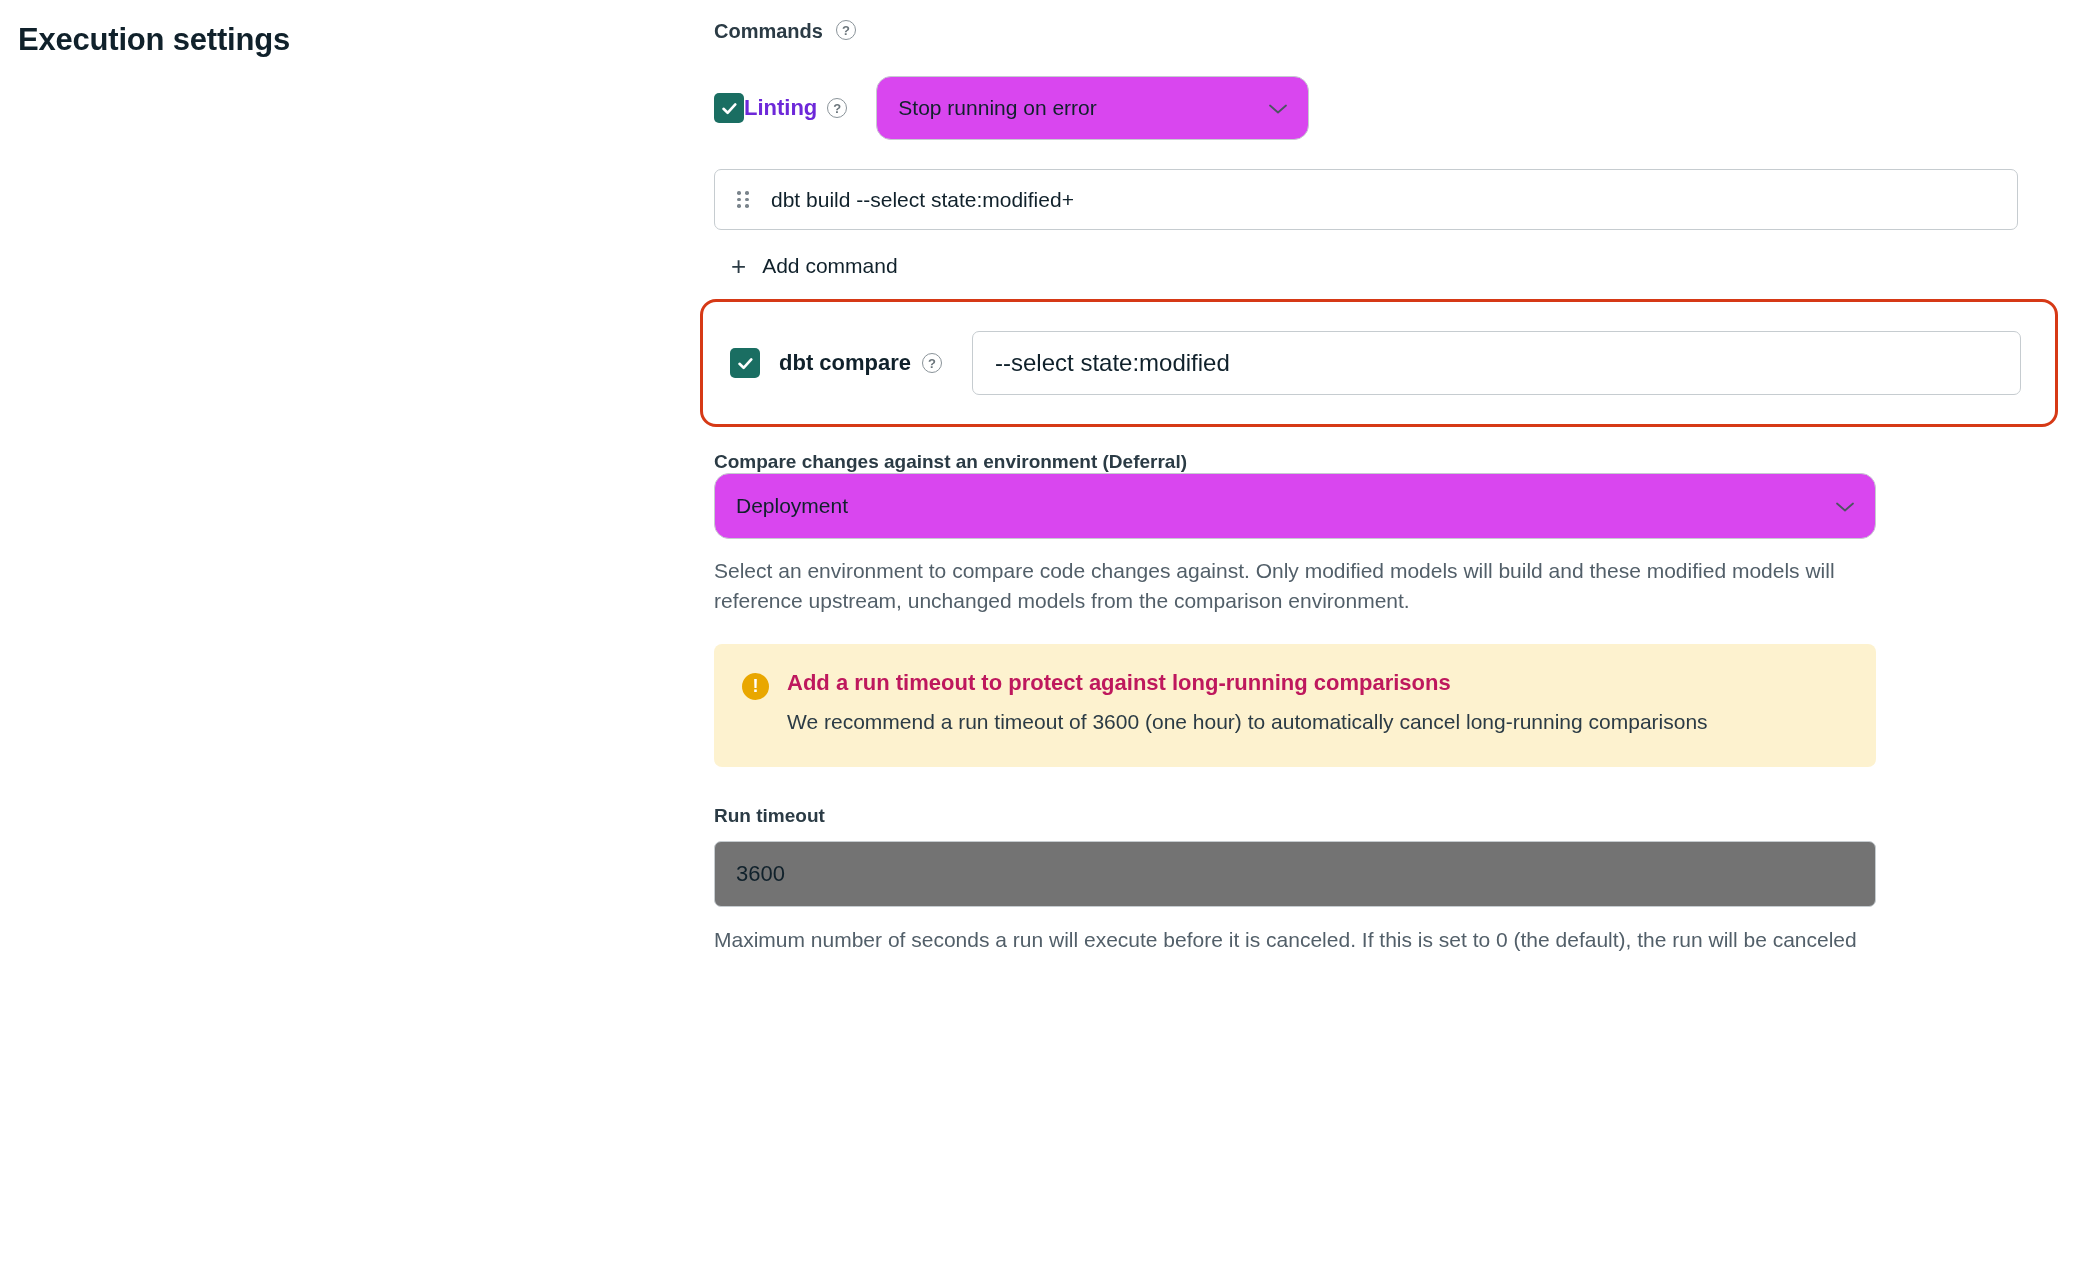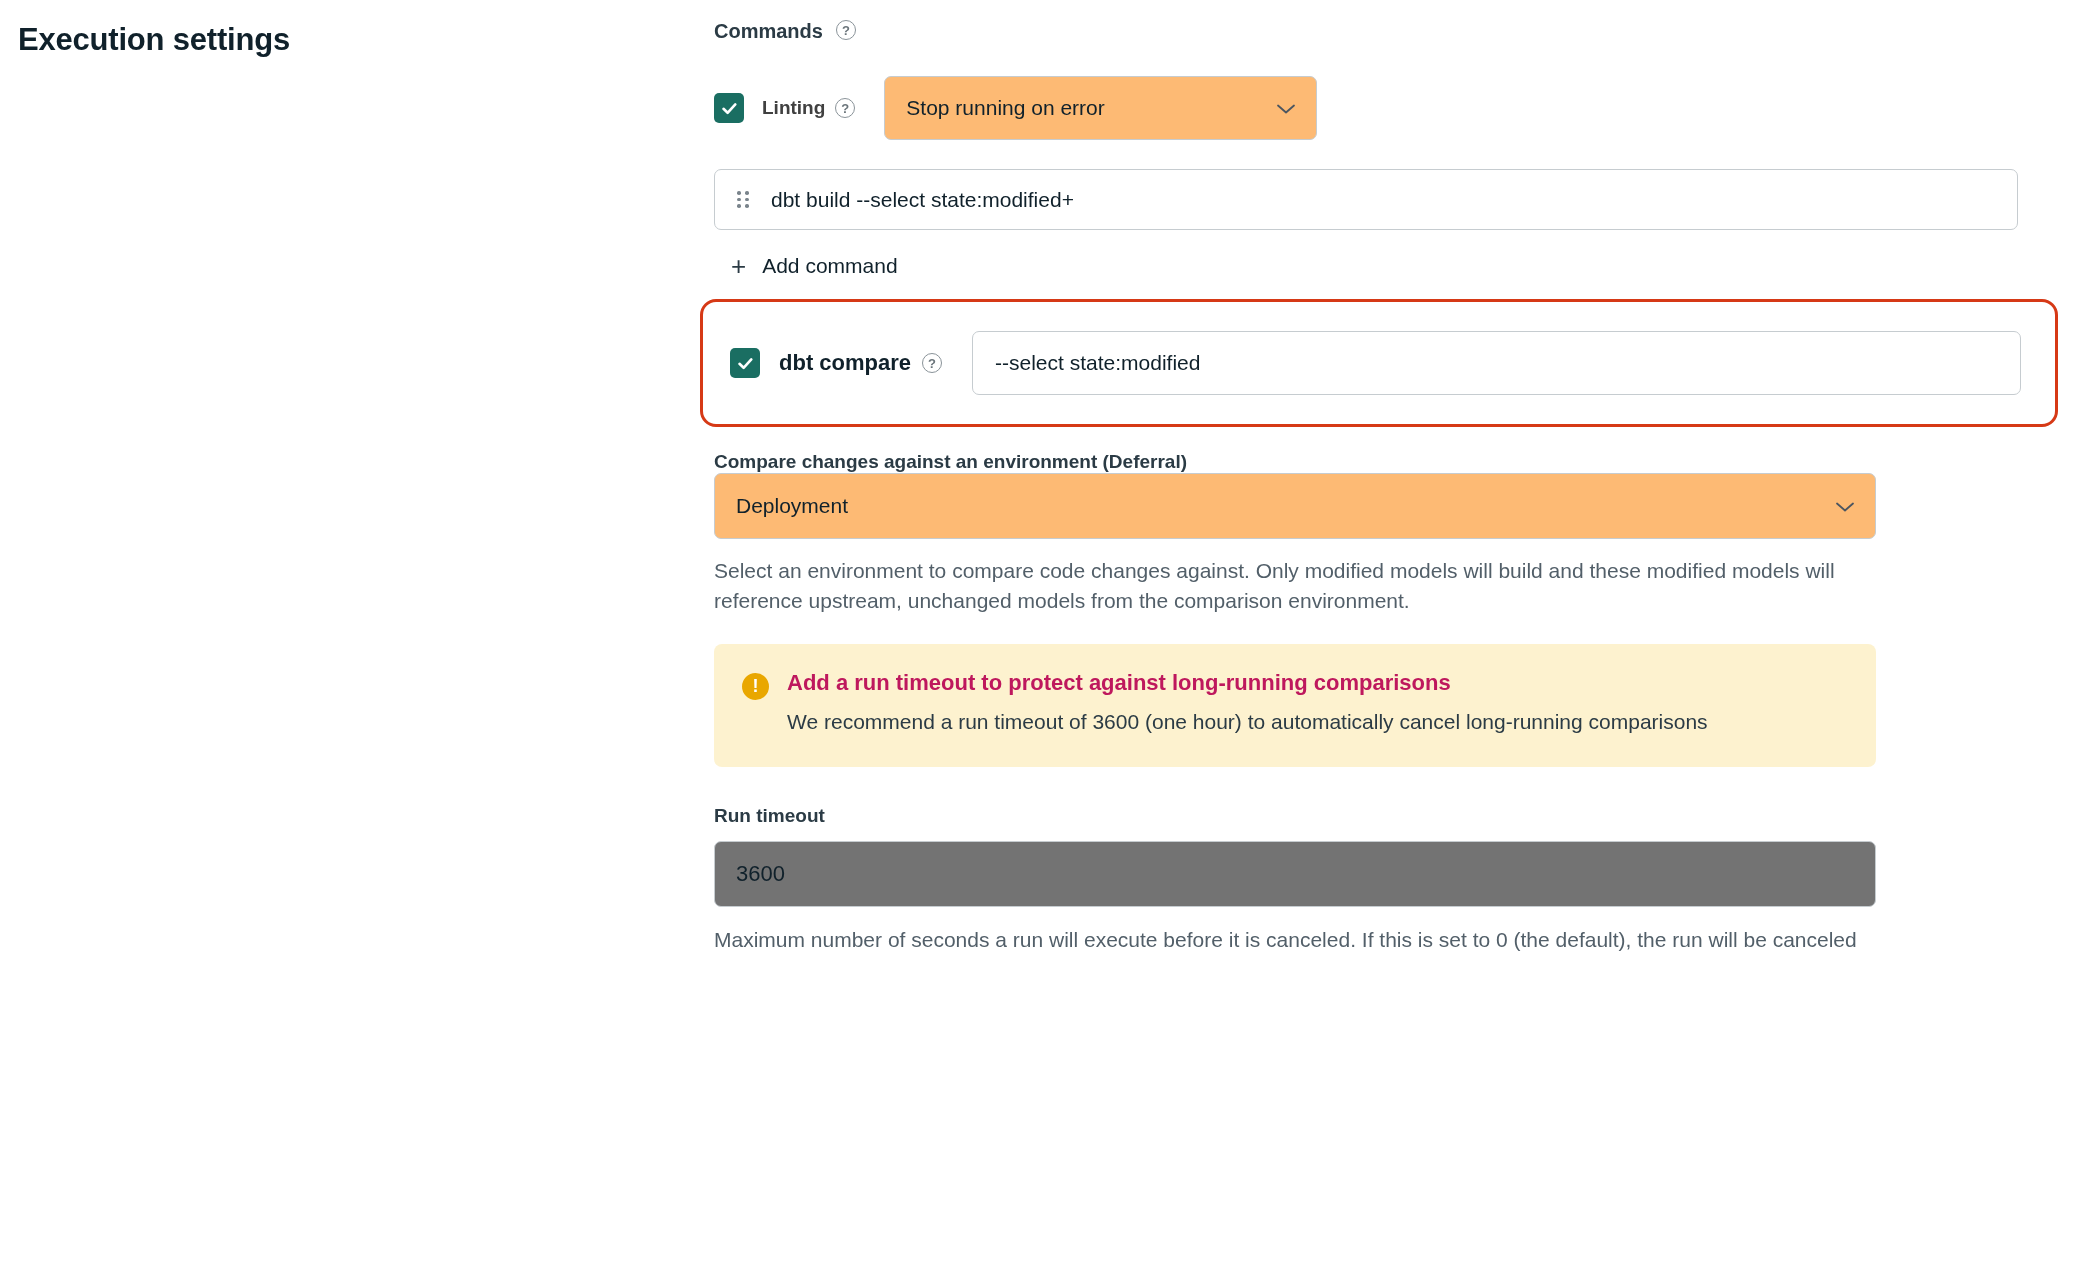--- a/index.html
+++ b/index.html
@@ -70,32 +70,31 @@
     border-radius: 5px;
     background: #1a6e62;
     display: inline-flex;
     align-items: center;
     justify-content: center;
     flex: none;
     cursor: pointer;
   }
   .checkbox svg { display: block; }
   .linting-label {
-    margin-left: 18px;
-    font-size: 19px;
-    font-weight: bold;
-    color: #404040;
+    font-size: 22px;
+    font-weight: bold;
+    color: #6d28d9;
   }
   .linting-help { margin-left: 10px; }
   .select {
     position: relative;
     box-sizing: border-box;
     border: 1.5px solid #c6ccd0;
-    border-radius: 7px;
-    background: #fdba74;
+    border-radius: 15px;
+    background: #d946ef;
     font-size: 21px;
     color: #10212b;
     display: flex;
     align-items: center;
     cursor: pointer;
   }
   .select .chev {
     position: absolute;
     right: 20px;
     top: 50%;
@@ -173,21 +172,21 @@
     box-sizing: border-box;
     margin-left: 30px;
     width: 1049px;
     height: 64px;
     border: 1.5px solid #c6ccd0;
     border-radius: 7px;
     background: #ffffff;
     display: flex;
     align-items: center;
     padding-left: 22px;
-    font-size: 21px;
+    font-size: 24px;
     color: #10212b;
   }
   .field-label {
     margin-top: 24px;
     font-size: 19px;
     font-weight: bold;
     color: #2b3b45;
   }
   .select-deferral {
     width: 1162px;

